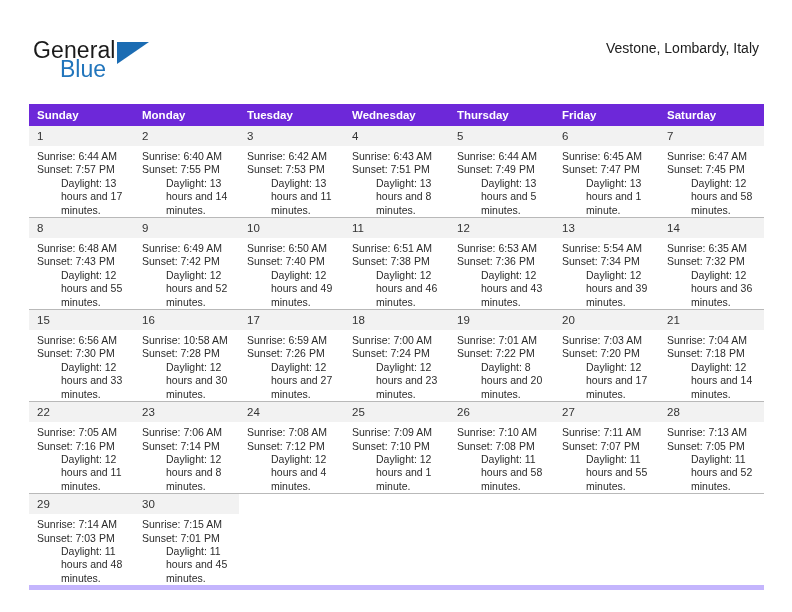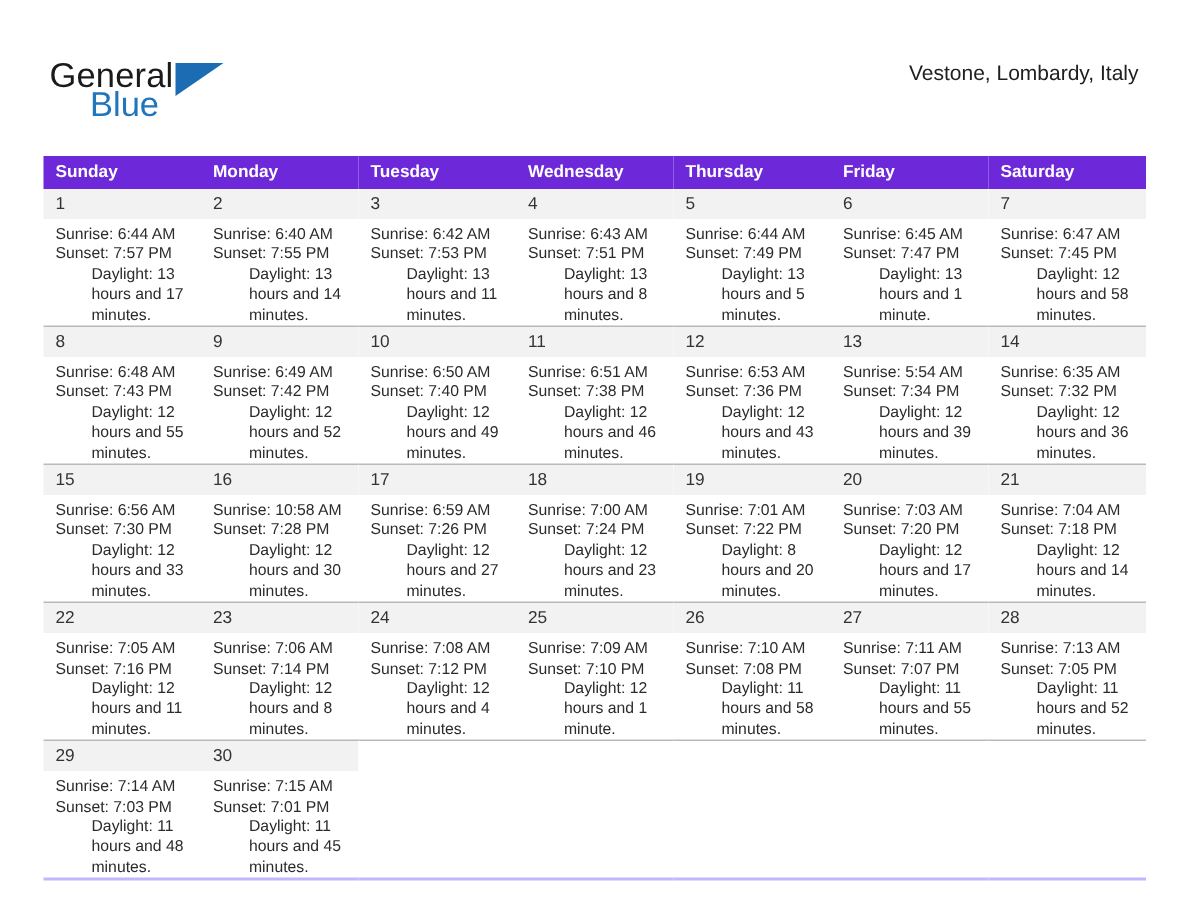--- a/index.html
+++ b/index.html
@@ -110,21 +110,21 @@
     padding: 0;
     width: 105px;
     border: none;
     border-bottom: 1px solid #b9b9b9;
     background: #ffffff;
   }
   .calendar tr.week-row td {
     height: 88px;
   }
   .calendar tr.week-row.last-row td {
-    border-bottom: 2px solid #c4b5fd;
+    border-bottom: 5px solid #c4b5fd;
   }
   .daynum {
     background: #f2f2f2;
     font-size: 11.5px;
     color: #333333;
     padding: 4px 0 4px 8px;
     line-height: 12px;
     min-height: 12px;
   }
   .daynum.empty {

